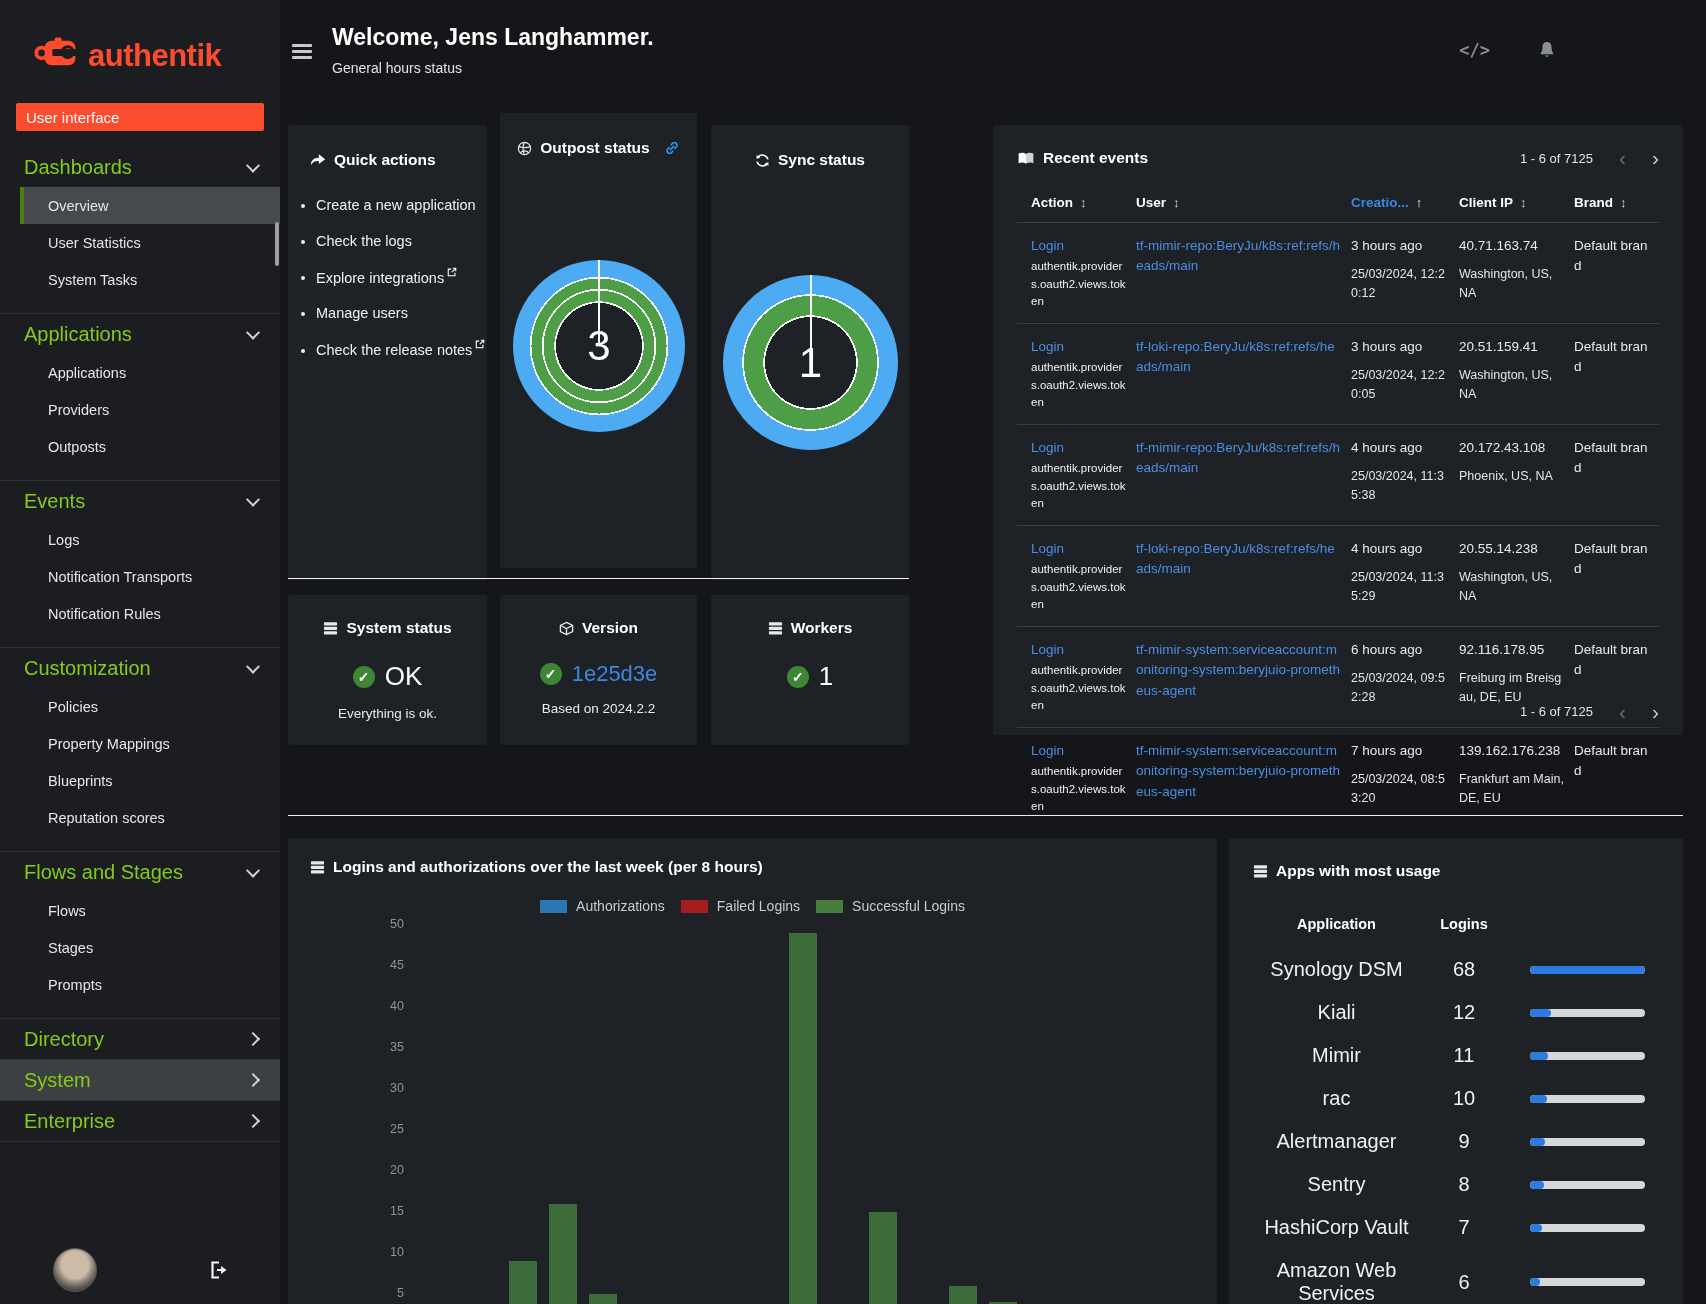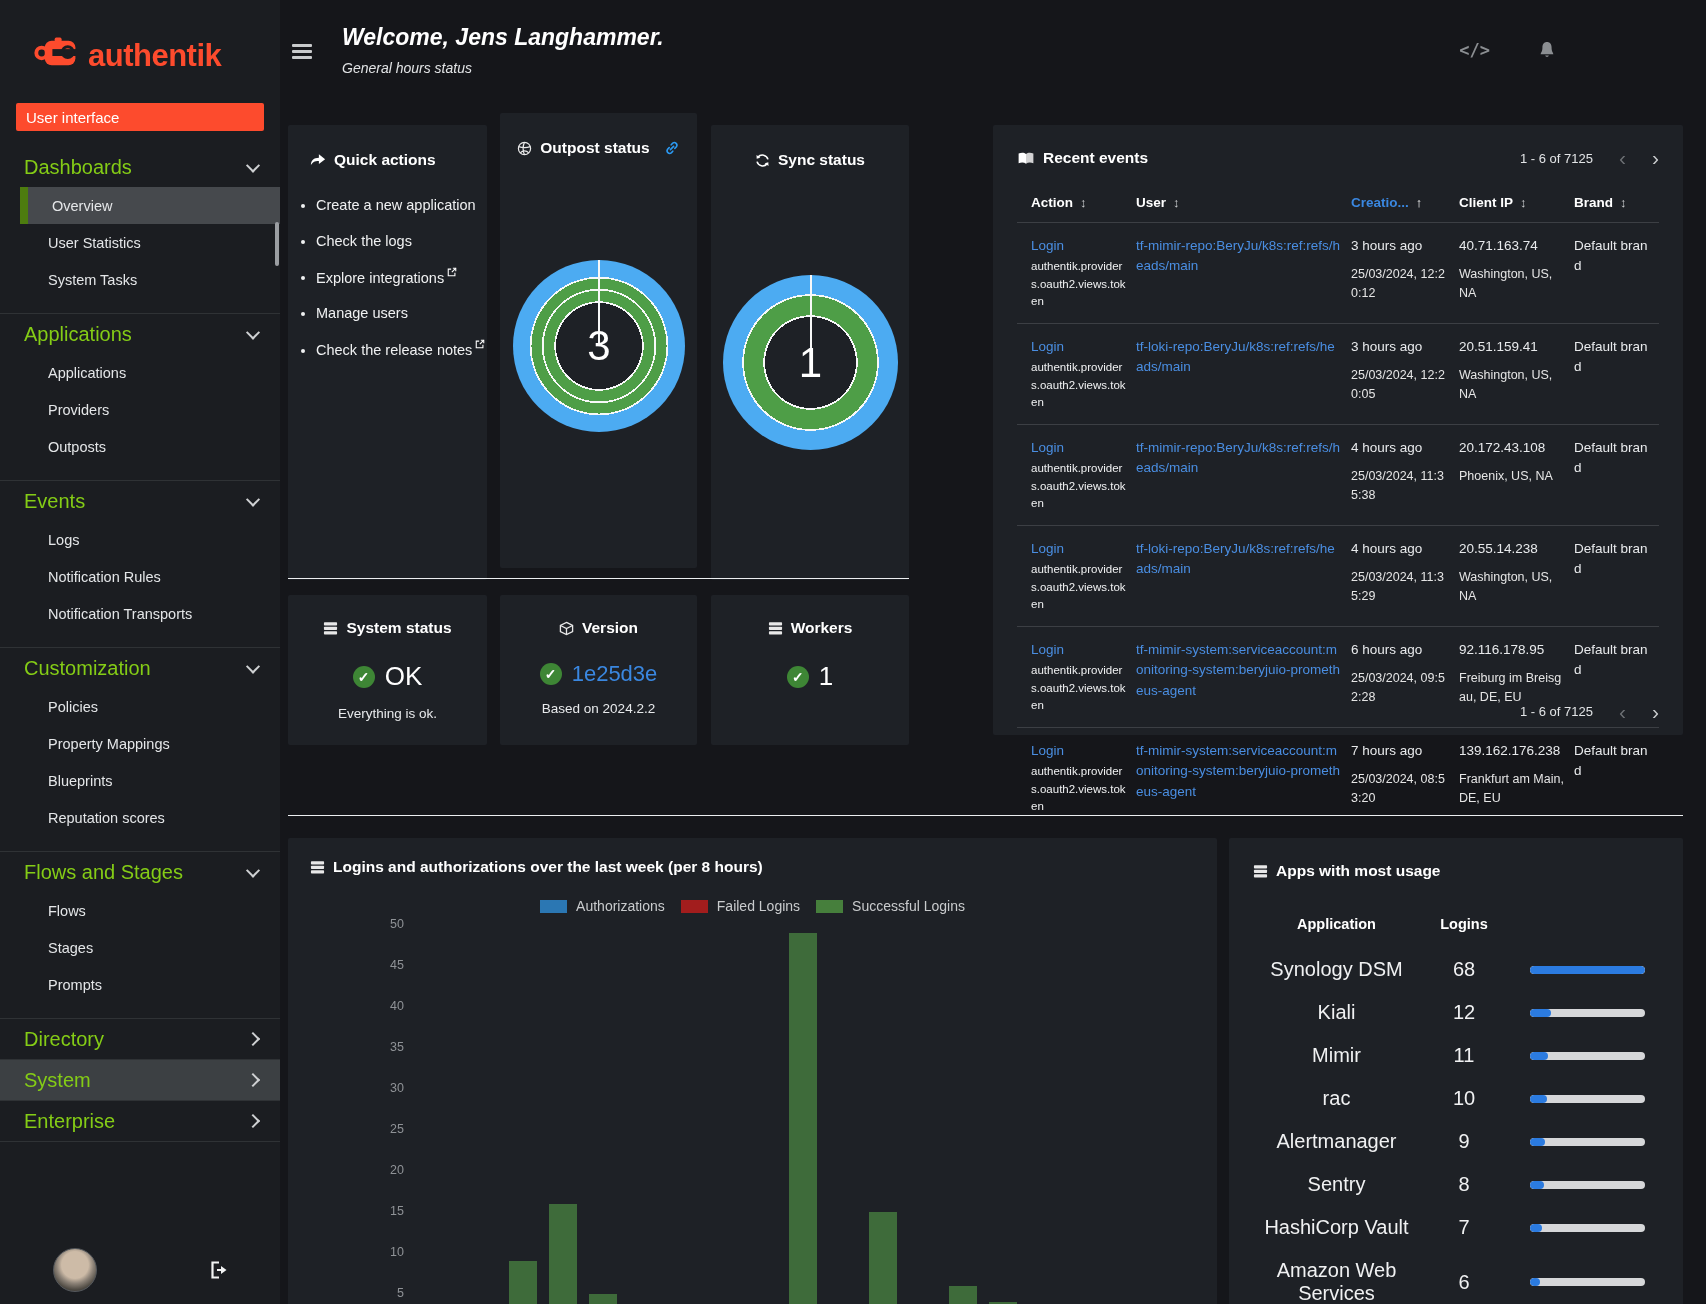--- a/index.html
+++ b/index.html
@@ -10,38 +10,38 @@
   }
   
   .sidebar{position:absolute;left:0;top:0;width:280px;height:1304px;background:#1b1d21;z-index:5;}
   .logo-row{height:103px;display:flex;align-items:center;gap:8px;padding-left:34px;box-sizing:border-box;padding-top:8px;}
   .logo-text{color:#fd4b2d;font-size:31px;font-weight:700;letter-spacing:-0.5px;}
   .ui-btn{margin:0 16px;height:28px;background:#fd4b2d;color:#fff;font-size:15px;display:flex;align-items:center;padding-left:10px;border:none;border-radius:2px;cursor:pointer;box-sizing:border-box;width:248px;}
   nav{margin-top:16px;}
   .sec{padding-bottom:15px;border-bottom:1px solid #2f3235;}
   .sec-hdr{height:40px;display:flex;align-items:center;justify-content:space-between;padding:0 22px 0 24px;font-size:20px;color:#84cc16;cursor:pointer;}
   .sub{height:37px;display:flex;align-items:center;padding-left:48px;font-size:14.5px;color:#e4e6e8;cursor:pointer;}
-  .sub.active{margin-left:20px;background:#46494d;border-left:8px solid #4d7c0f;padding-left:24px;}
+  .sub.active{margin-left:20px;background:#46494d;border-left:4px solid #4d7c0f;padding-left:24px;}
   .collapsed-row{height:40px;padding-bottom:0;border-bottom:1px solid #2f3235;}
   .collapsed-row .sec-hdr{height:40px;}
   .collapsed-row.hl{background:#3c4043;}
   .chev{width:8px;height:8px;border-right:2px solid #cfd1d3;border-bottom:2px solid #cfd1d3;display:inline-block;}
   .chev.down{transform:rotate(45deg) translate(-1px,-1px);}
   .chev.right{transform:rotate(-45deg);}
   .sb-scroll{position:absolute;right:1px;top:222px;width:4px;height:44px;background:#9b9ea2;border-radius:2px;}
   .sb-bottom{position:absolute;bottom:12px;left:0;width:100%;display:flex;align-items:center;}
   .avatar{width:42px;height:42px;border-radius:50%;margin-left:53px;
     background:radial-gradient(circle at 50% 38%, #cdbba7 0 40%, #8d8378 55%, #4a463f 75%, #3a3835 100%);
     border:1px solid #55585c;cursor:pointer;}
   .logout{margin-left:112px;cursor:pointer;}
   
   .main{position:absolute;left:280px;top:0;width:1426px;height:1304px;}
   .hamburger{position:absolute;left:12px;top:44px;width:20px;cursor:pointer;}
   .hamburger div{height:2.5px;background:#c8cacc;margin-bottom:3.5px;border-radius:1px;}
-  .page-titles{position:absolute;left:62px;top:24px;font-style:italic;}
+  .page-titles{position:absolute;left:52px;top:24px;}
   .page-titles h1{margin:0;font-size:23px;font-weight:700;color:#fff;}
   .page-titles .sub-t{margin-top:9px;font-size:14px;color:#e2e4e6;}
   .top-icons{position:absolute;top:40px;right:150px;display:flex;gap:48px;align-items:center;}
   .code-ico{font-size:17px;font-weight:700;color:#8b8e92;font-family:"DejaVu Sans Mono",monospace;cursor:pointer;}
   
   .card{position:absolute;background:#1e2126;border-radius:2px;box-sizing:border-box;}
   .ctitle{display:flex;align-items:center;gap:8px;color:#fff;font-weight:700;font-size:15.5px;}
   .ctitle.center{justify-content:center;}
   .divider{position:absolute;height:1px;background:#eceef0;}
   
@@ -147,24 +147,24 @@
 
     <div class="sec">
       <div class="sec-hdr">
         <span>Events</span>
         <span class="chev down"></span>
       </div>
       <div class="sub">
           <span>Logs</span>
         </div>
       <div class="sub">
+          <span>Notification Transports</span>
+        </div>
+      <div class="sub">
           <span>Notification Rules</span>
-        </div>
-      <div class="sub">
-          <span>Notification Transports</span>
         </div>
     </div>
 
     <div class="sec">
       <div class="sec-hdr">
         <span>Customization</span>
         <span class="chev down"></span>
       </div>
       <div class="sub">
           <span>Policies</span>

